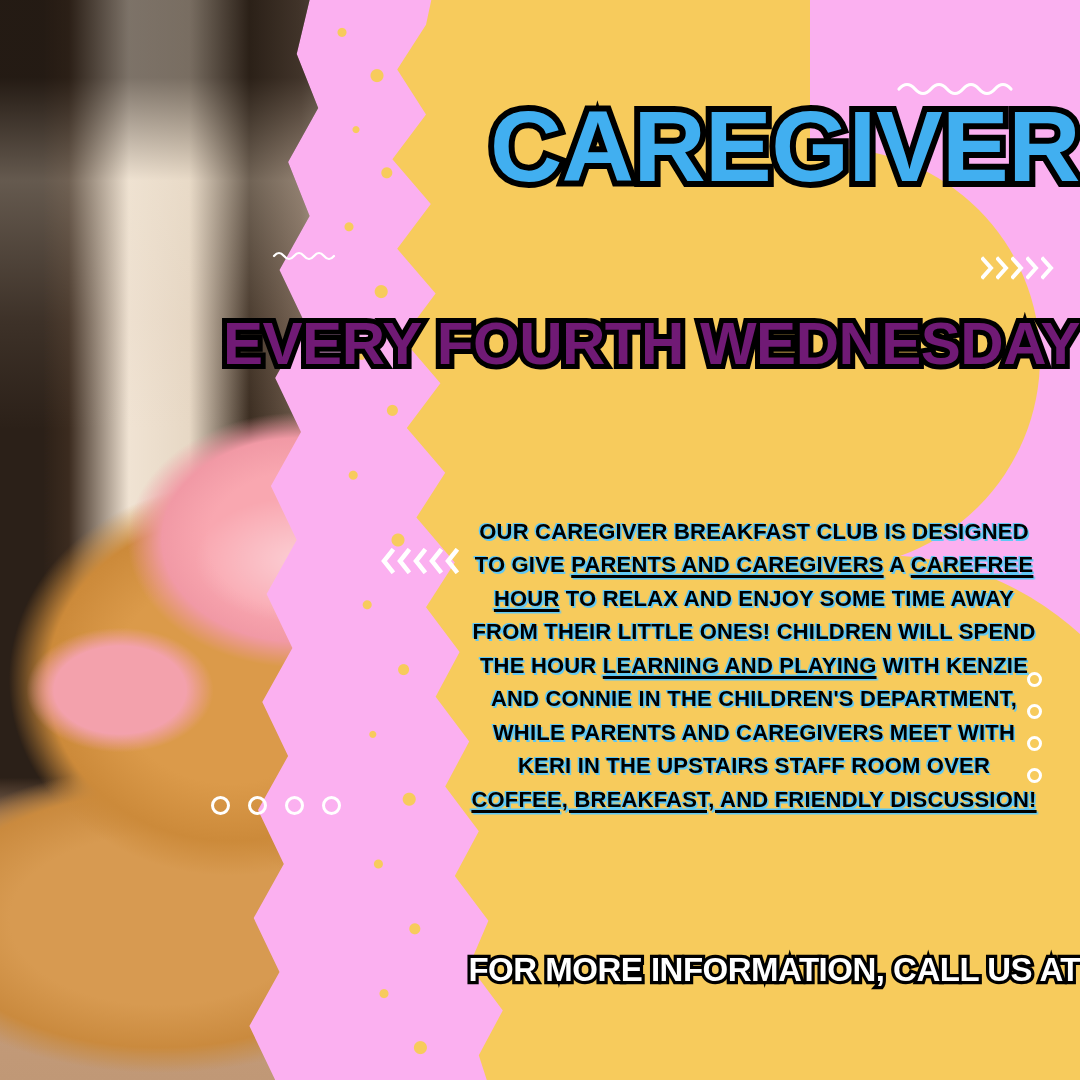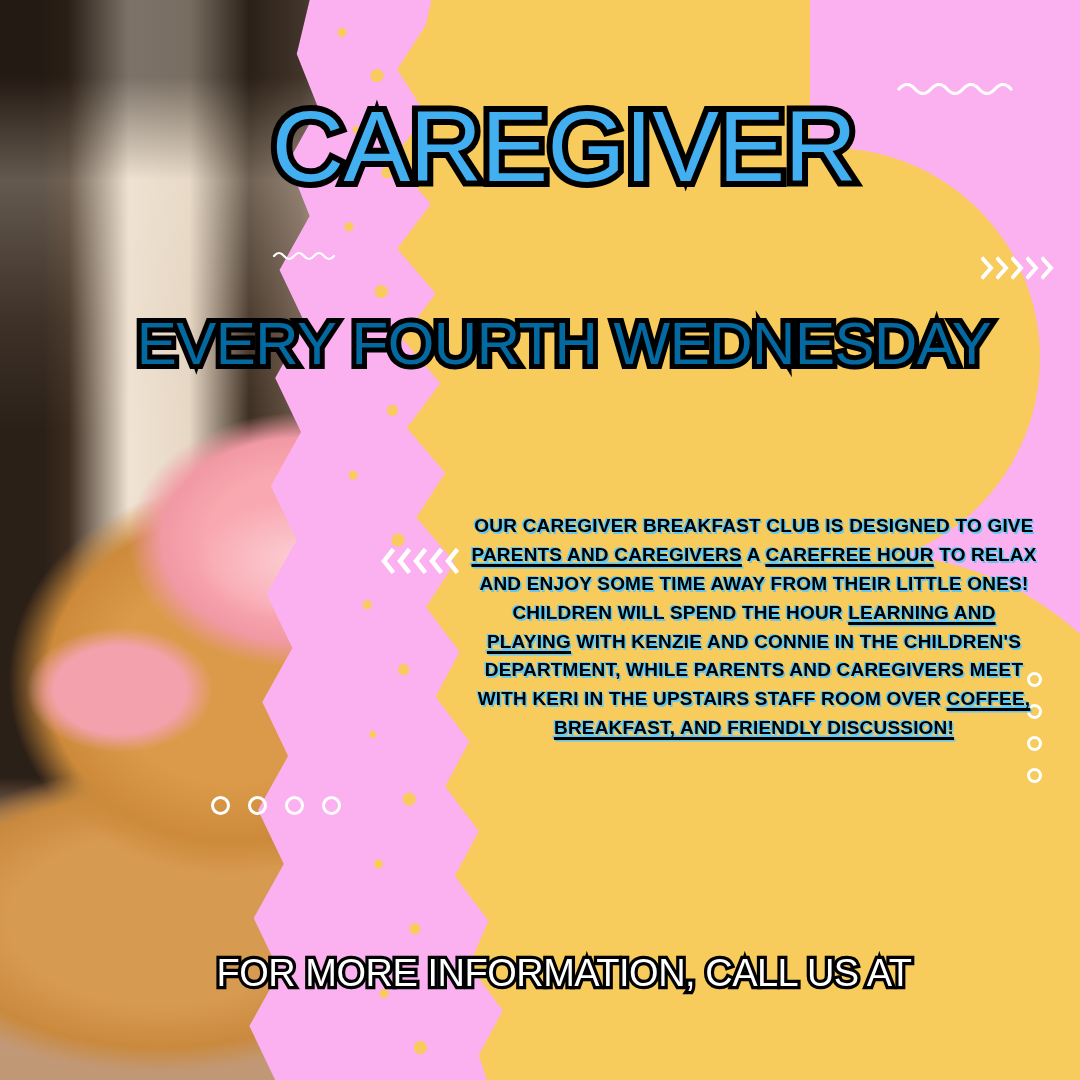--- a/index.html
+++ b/index.html
@@ -95,66 +95,66 @@
     position:absolute;left:0;top:0;width:100%;height:430px;
     background:linear-gradient(180deg,
       rgba(30,22,16,.55) 0 18%,
       rgba(235,223,205,.30) 42%,
       rgba(220,200,180,.10) 75%,
       transparent 100%);
   }
 
   
   .title, .subtitle, .footer{
-    position:absolute;width:100%;text-align:center;
+    position:absolute;width:100%;text-align:right;
     text-transform:uppercase;
-    font-weight:normal;
+    font-weight:bold;
     letter-spacing:-.5px;
     line-height:.92;
     padding-left:48px;
   }
 
   .title{
     top:36px;left:0;
     font-size:96px;
     color:#41AFF0;
     font-stretch:condensed;
     -webkit-text-stroke:12px #000;
     paint-order:stroke fill;
     text-shadow:0 0 0 #000;
   }
   .title .ln{display:block;}
   .title .ln:last-child{font-size:100px;}
 
   .subtitle{
     top:262px;left:0;
     font-size:60px;
-    color:#0369a1;
+    color:#701a75;
     line-height:1.08;
     -webkit-text-stroke:10px #000;
     paint-order:stroke fill;
   }
   .subtitle .ln{display:block;}
 
   .body{
     position:absolute;
     left:468px;top:493px;width:572px;
     text-align:center;text-transform:uppercase;
     font-weight:bold;
-    font-size:19px;
+    font-size:22px;
     line-height:1.52;
     color:#000;
     letter-spacing:.2px;
     text-shadow:-1.5px -1.5px 0 #5FC8F5, 1.5px 1.5px 0 #5FC8F5;
   }
   .body u{text-decoration:underline;text-underline-offset:3px;text-decoration-thickness:3px;}
 
   .footer{
     top:950px;left:0;
-    font-size:38px;
+    font-size:33px;
     color:#fff;
     line-height:1.22;
     -webkit-text-stroke:6.5px #000;
     paint-order:stroke fill;
   }
   .footer .ln{display:block;}
 
   
   .deco{position:absolute;}
   .chev{display:flex;gap:2px;}

